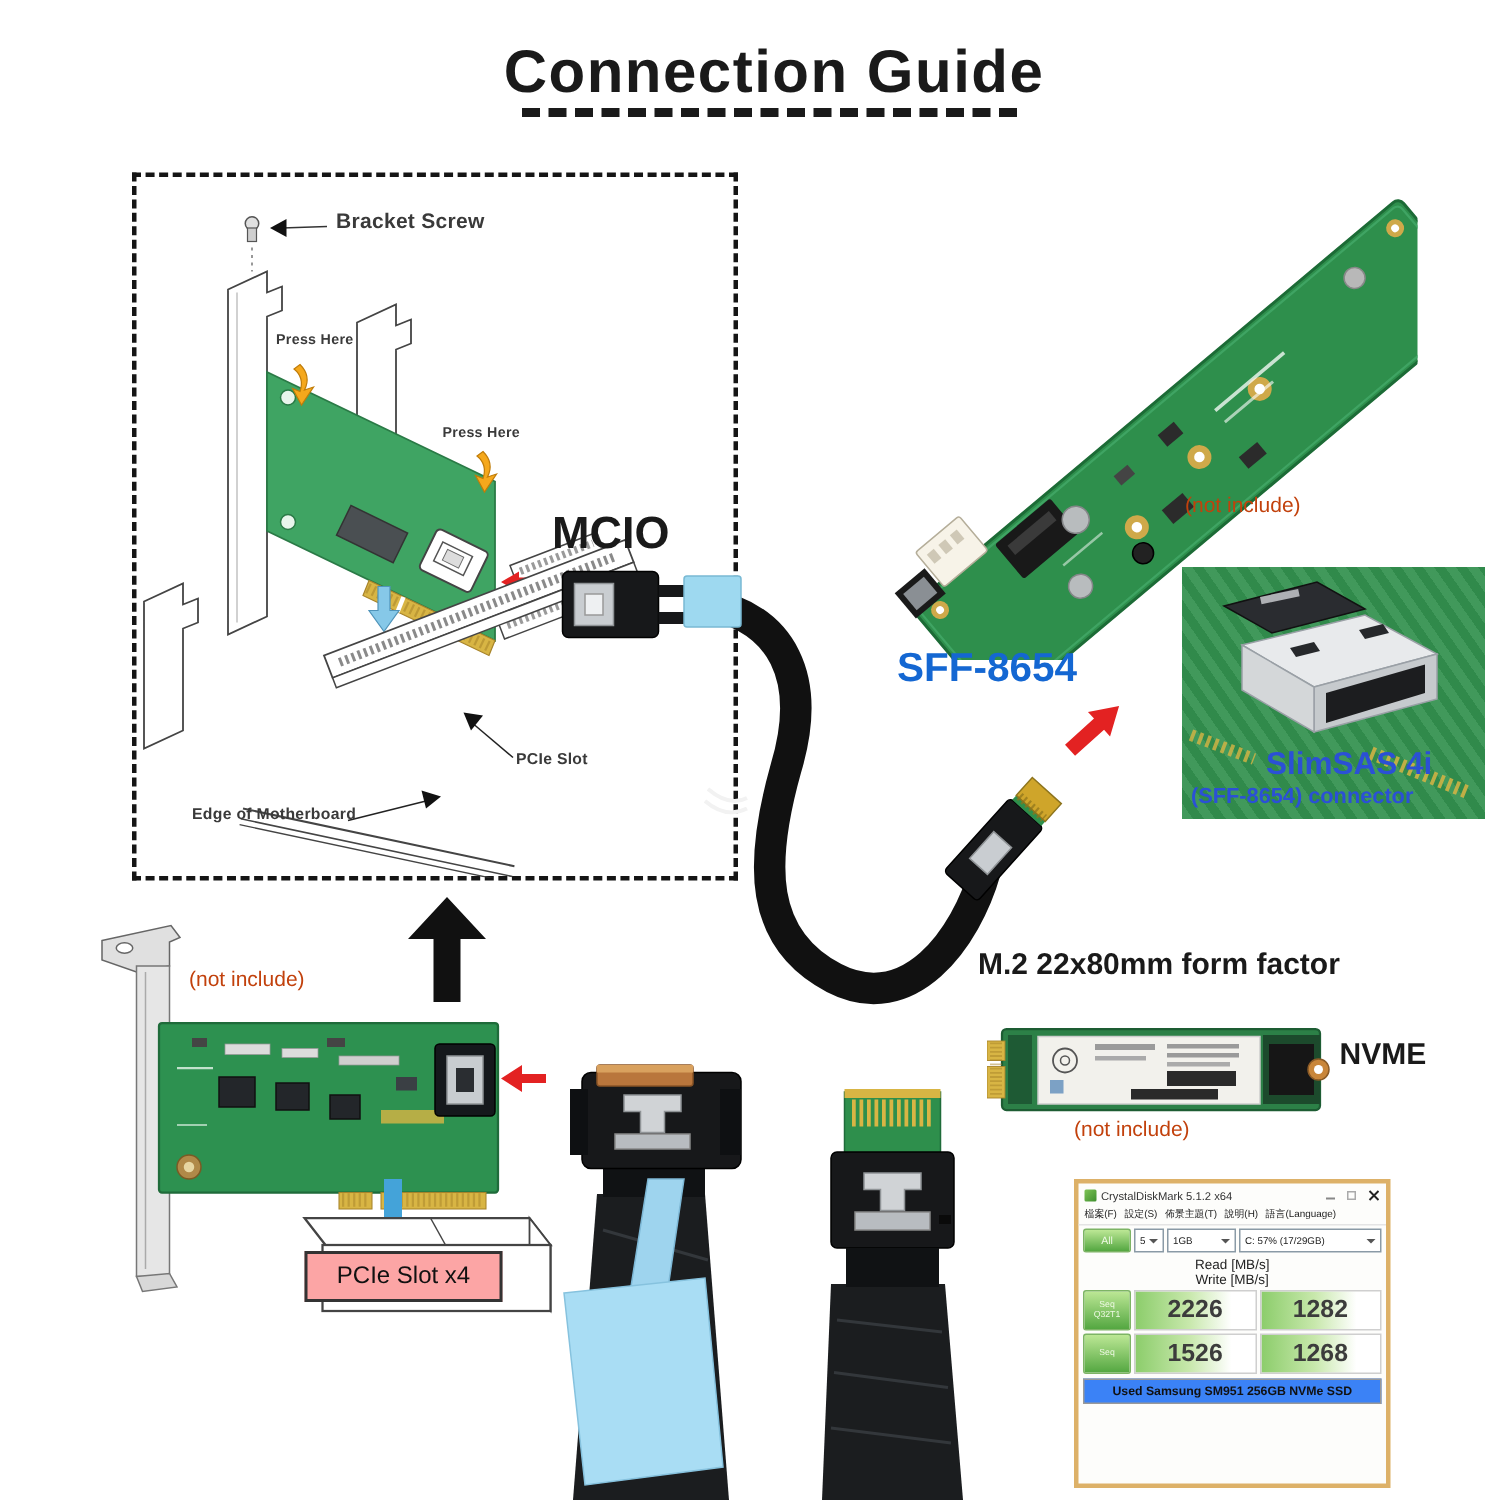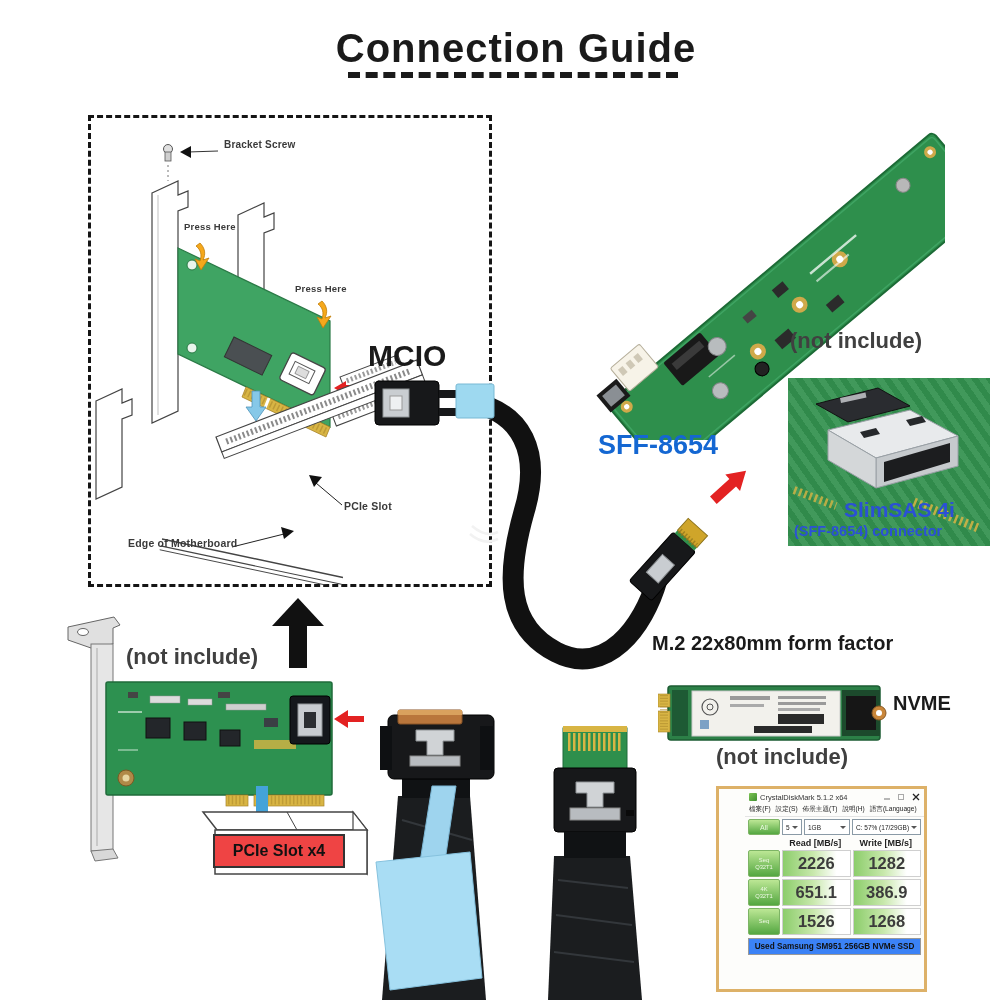--- a/index.html
+++ b/index.html
@@ -1,41 +1,41 @@
 <!DOCTYPE html>
 <html><head>
 <meta charset="utf-8">
 <style>
   html,body{margin:0;padding:0;background:#fff;font-family:"Liberation Sans",sans-serif;}
   #stage{position:relative;width:1000px;height:1000px;background:#fff;overflow:hidden;}
   .abs{position:absolute;}
   .b{font-weight:bold;color:#1a1a1a;}
-  .small-lbl{font-size:10px;font-weight:600;color:#3a3a3a;letter-spacing:.2px;}
-  .ni{font-size:22px;font-weight:bold;color:#404040;}
+  .small-lbl{font-size:14px;font-weight:600;color:#3a3a3a;letter-spacing:.2px;}
+  .ni{font-size:14px;font-weight:normal;color:#c2410c;}
   .blue{color:#1467d2;}
   #title{left:0;right:0;top:26px;text-align:center;font-size:40px;font-weight:bold;letter-spacing:1px;color:#1a1a1a;padding-left:32px;}
   #title-underline{left:348px;top:72px;width:330px;height:0;border-top:6px dashed #1a1a1a;}
   #install-box{left:88px;top:115px;width:398px;height:466px;border:3px dashed #151515;}
   
   #slimsas-inset{left:788px;top:378px;width:202px;height:168px;background:
      repeating-linear-gradient(55deg,rgba(255,255,255,.07) 0 6px,rgba(0,0,0,.05) 6px 12px),#33914f;overflow:hidden;}
   #slimsas-title{left:56px;top:120px;font-size:21px;font-weight:bold;color:#2b50d6;}
   #slimsas-sub{left:6px;top:145px;font-size:14.5px;font-weight:600;color:#2b50d6;}
   
-  .cdm{left:716px;top:786px;width:211px;height:206px;border:3px solid #ddb168;background:#fdfdfb;box-sizing:border-box;padding-left:26px;}
+  .cdm{left:716px;top:786px;width:211px;height:206px;border:3px solid #ddb168;background:#fdfdfb;box-sizing:border-box;}
   .cdm-title{display:flex;align-items:center;height:14px;padding:1px 4px 0;font-size:7.5px;color:#333;}
   .cdm-ico{width:8px;height:8px;background:linear-gradient(135deg,#7ec455,#3f8f2f);margin-right:3px;border-radius:1px;}
   .cdm-ctl{margin-left:auto;display:flex;gap:7px;align-items:center;}
   .cdm-menu{display:flex;gap:5px;padding:1px 4px 2px;font-size:6.6px;color:#222;border-bottom:1px solid #e4e4e4;}
   .cdm-bar{display:flex;gap:2px;padding:2px 3px 1px;height:19px;box-sizing:border-box;}
   .gbtn{background:linear-gradient(180deg,#bce795,#54a741);border:1px solid #7db465;border-radius:2px;color:#eef9e4;display:flex;align-items:center;justify-content:center;text-align:center;}
   .cdm-all{width:30px;font-size:7px;}
   .cdm-sel{background:#fff;border:1px solid #8a9aa6;font-size:6.5px;color:#222;display:flex;align-items:center;padding:0 3px;box-sizing:border-box;}
   .chev{width:0;height:0;border:3px solid transparent;border-top-color:#555;margin-left:auto;position:relative;top:2px;}
-  .cdm-hdr{display:flex;font-size:9px;font-weight:bold;color:#222;padding:2px 3px 1px;}
+  .cdm-hdr{display:flex;font-size:9px;font-weight:normal;color:#222;padding:2px 3px 1px;flex-direction:column;}
   .cdm-hdr .sp{width:32px;}
   .cdm-hdr span{flex:1;text-align:center;}
   .cdm-row{display:flex;gap:2px;padding:1px 3px;height:27px;box-sizing:content-box;}
   .cdm-lbl{width:30px;font-size:5.8px;line-height:1.15;white-space:pre-line;}
   .cdm-val{flex:1;border:1px solid #cfcfcf;background:linear-gradient(90deg,#8ccd6b 0%,#c8e8ac 45%,#fff 80%);font-size:16.5px;font-weight:bold;color:#3c3c3c;display:flex;align-items:center;justify-content:center;}
   .cdm-foot{margin:2px 3px;border:1px solid #999;background:#3b82f6;font-size:8.2px;color:#111;text-align:center;height:15px;line-height:15px;font-weight:600;}
 </style>
 </head>
 <body>
 
@@ -285,21 +285,21 @@
   <svg class="abs" style="left:246px;top:786px" width="32" height="52" viewBox="0 0 32 52">
     <polygon points="10,0 22,0 22,26 32,26 16,50 0,26 10,26" fill="#44a3d9"></polygon>
   </svg>
 
   <svg class="abs" style="left:195px;top:798px" width="180" height="85" viewBox="0 0 180 85">
     <polygon points="8,14 158,14 172,32 22,32" fill="#fff" stroke="#444" stroke-width="1.5"></polygon>
     <line x1="92" y1="14" x2="102" y2="32" stroke="#444"></line>
     <polygon points="158,14 172,32 172,76 158,58" fill="#fff" stroke="#444" stroke-width="1.2"></polygon>
     <rect x="20" y="32" width="152" height="44" fill="#fff" stroke="#444" stroke-width="1.5"></rect>
   </svg>
-  <span class="abs" style="left:213px;top:834px;width:128px;height:30px;border:2px solid #333;background:#ef4444;font-size:16px;font-weight:700;color:#111;display:flex;align-items:center;justify-content:center">PCIe Slot x4</span>
+  <span class="abs" style="left:203px;top:834px;width:128px;height:30px;border:2px solid #333;background:#fca5a5;font-size:16px;font-weight:400;color:#111;display:flex;align-items:center;justify-content:center">PCIe Slot x4</span>
 
   <svg class="abs" style="left:358px;top:690px" width="300" height="310" viewBox="0 0 300 310">
 
     <g>
       <polygon points="40,106 112,106 128,310 24,310" fill="#1b1d1f"></polygon>
       <path d="M44,130 l70,20 M38,170 l76,22 M34,215 l82,24 M30,260 l88,26" stroke="#33373b" stroke-width="2" fill="none"></path>
       <rect x="44" y="88" width="68" height="20" fill="#101214"></rect>
       <rect x="30" y="25" width="106" height="64" rx="6" fill="#17181a" stroke="#000"></rect>
       <rect x="40" y="20" width="64" height="14" rx="2" fill="#b9763c" stroke="#8a5426"></rect>
       <rect x="40" y="20" width="64" height="5" fill="#d9a15e"></rect>
@@ -396,26 +396,20 @@
       <span>Read [MB/s]</span>
       <span>Write [MB/s]</span>
     </div>
     <div class="cdm-row">
       <div class="gbtn cdm-lbl">Seq
 Q32T1</div>
       <div class="cdm-val">2226</div>
       <div class="cdm-val">1282</div>
     </div>
     <div class="cdm-row">
-      <div class="gbtn cdm-lbl">4K
-Q32T1</div>
-      <div class="cdm-val">651.1</div>
-      <div class="cdm-val">386.9</div>
-    </div>
-    <div class="cdm-row">
       <div class="gbtn cdm-lbl">Seq</div>
       <div class="cdm-val">1526</div>
       <div class="cdm-val">1268</div>
     </div>
     <div class="cdm-foot">Used Samsung SM951 256GB NVMe SSD</div>
   </div>
 
 </div>
 
 </body></html>

